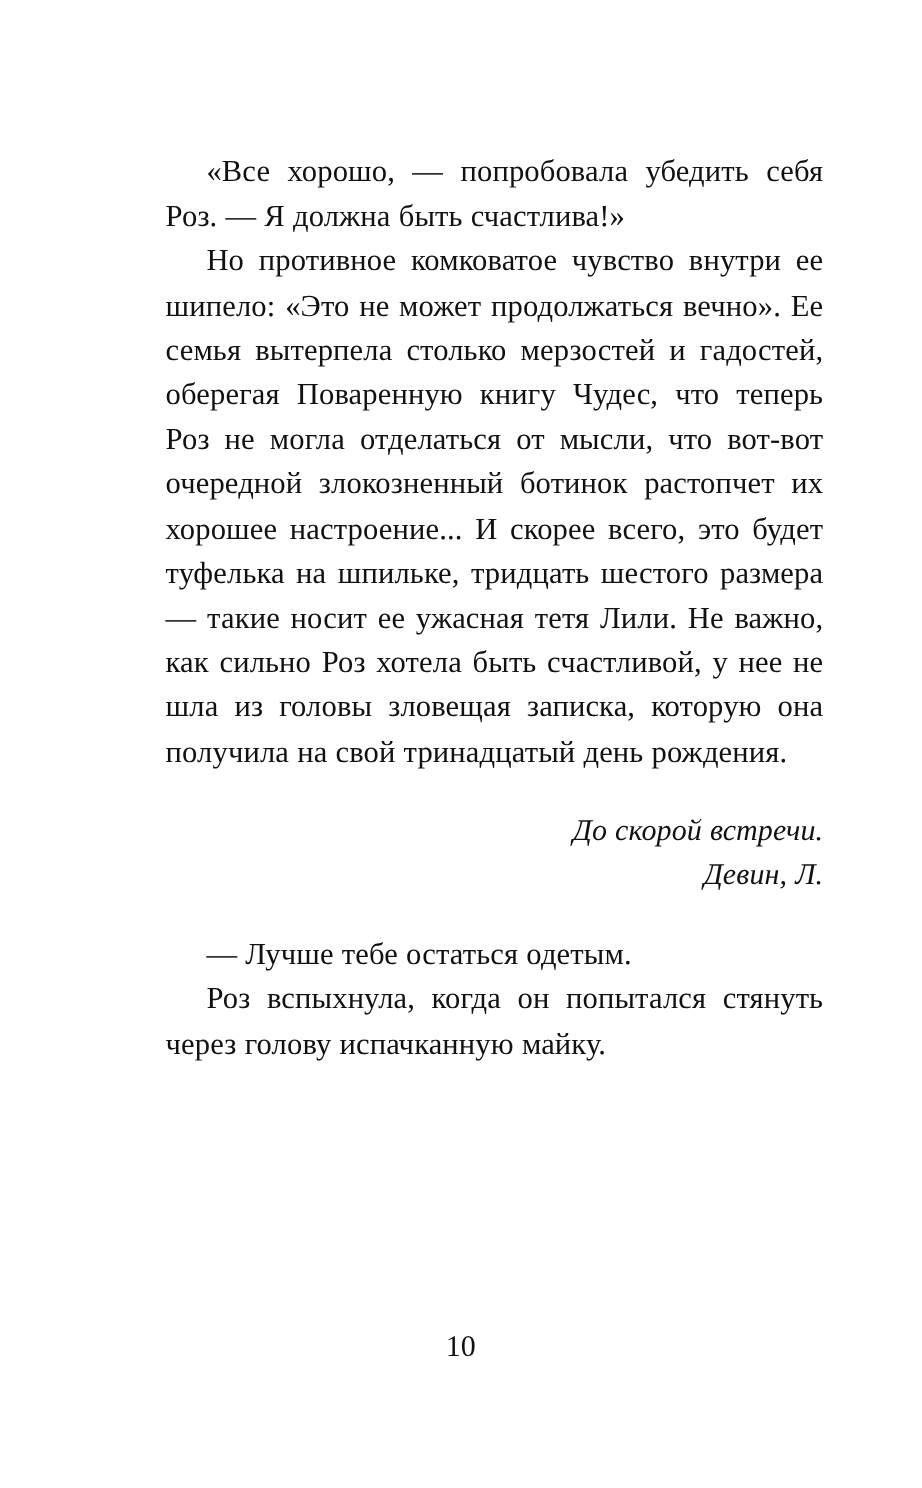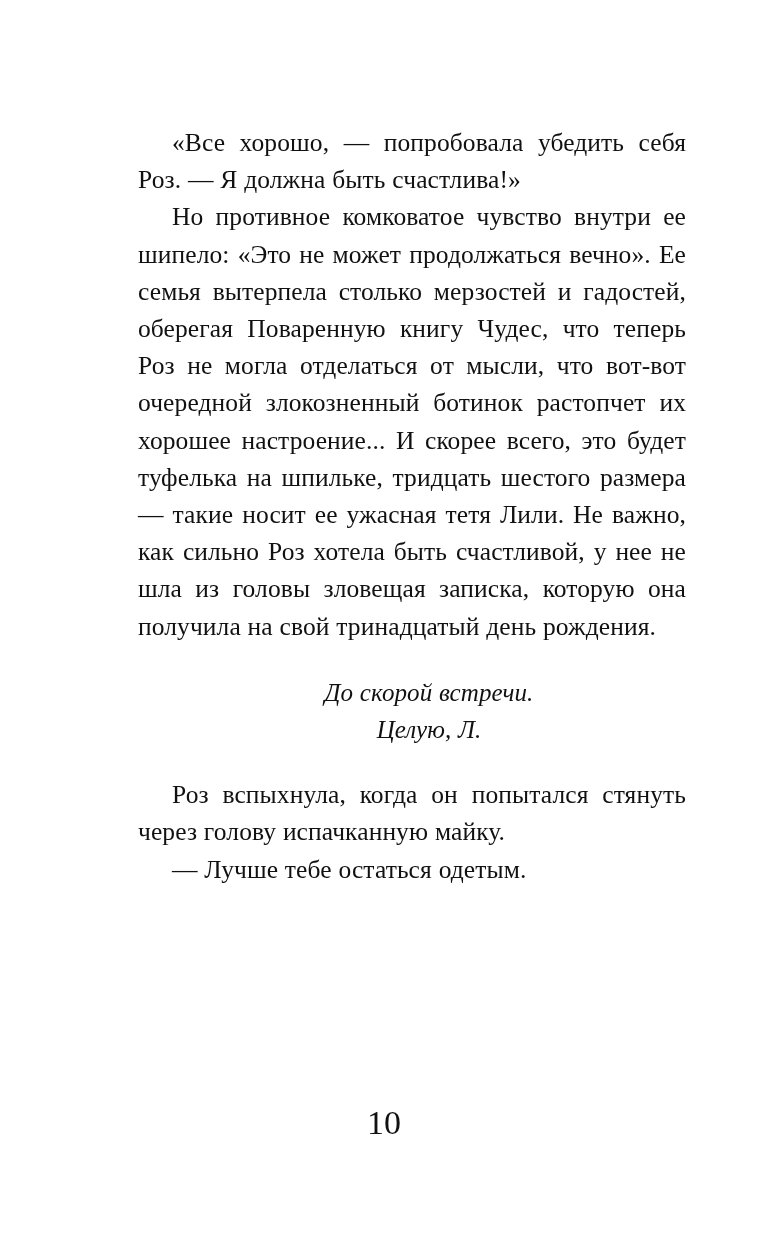--- a/index.html
+++ b/index.html
@@ -39,56 +39,56 @@
   p.indent {
     text-indent: 34px;
   }
   .note {
     margin-top: 29px;
     margin-bottom: 0;
   }
   .note p {
     font-style: italic;
     text-indent: 34px;
-    text-align: center;
+    text-align: right;
     font-size: 25px;
     line-height: 37.2px;
   }
   .gap-after-note {
     height: 28px;
   }
   .page-number {
     position: absolute;
     left: 0;
     right: 0;
     top: 1108px;
     text-align: center;
-    font-size: 34px;
+    font-size: 25px;
     line-height: 30px;
     color: #111111;
   }
 </style>
 </head>
 <body>
 
 <div class="page">
 
   <div class="text-block">
 
     <p class="indent">«Все хорошо, — попробовала убедить себя Роз. — Я должна быть счастлива!»</p>
 
     <p class="indent">Но противное комковатое чувство внутри ее шипело: «Это не может продолжаться вечно». Ее семья вытерпела столько мерзостей и гадостей, оберегая Поваренную книгу Чудес, что теперь Роз не могла отделаться от мысли, что вот-вот очередной злокозненный ботинок растопчет их хорошее настроение... И скорее всего, это будет туфелька на шпильке, тридцать шестого размера — такие носит ее ужасная тетя Лили. Не важно, как сильно Роз хотела быть счастливой, у нее не шла из головы зловещая записка, которую она получила на свой тринадцатый день рождения.</p>
 
     <div class="note">
       <p>До скорой встречи.</p>
-      <p>Целую, Л.</p>
+      <p>Девин, Л.</p>
     </div>
 
     <div class="gap-after-note"></div>
 
+    <p class="indent">— Лучше тебе остаться одетым.</p>
     <p class="indent">Роз вспыхнула, когда он попытался стянуть через голову испачканную майку.</p>
-    <p class="indent">— Лучше тебе остаться одетым.</p>
 
   </div>
 
   <div class="page-number">10</div>
 
 </div>
 
 </body></html>

